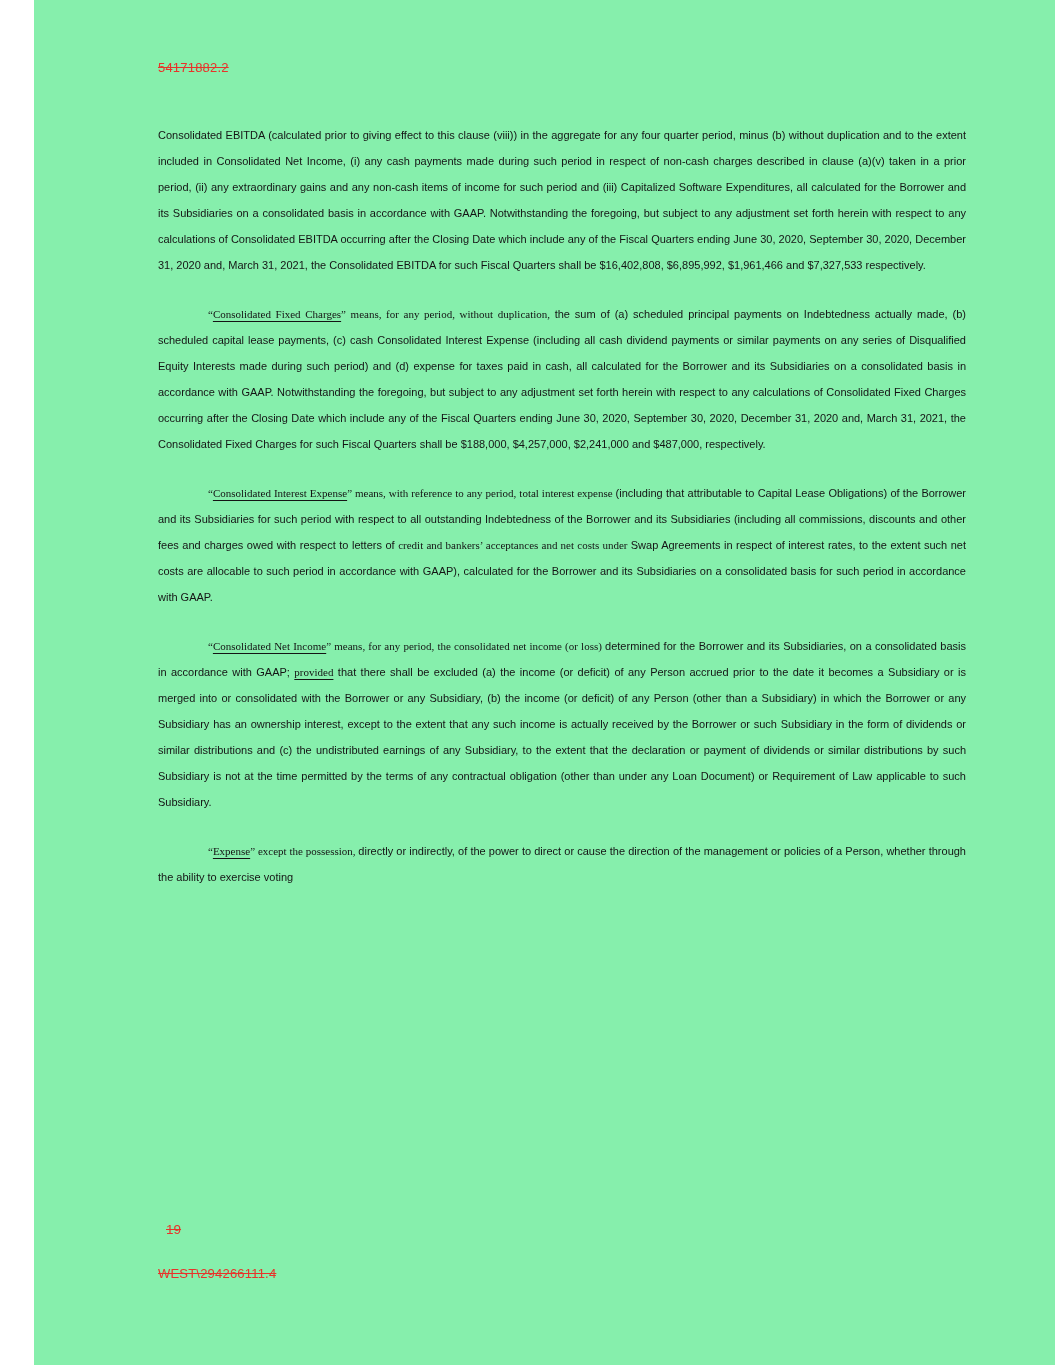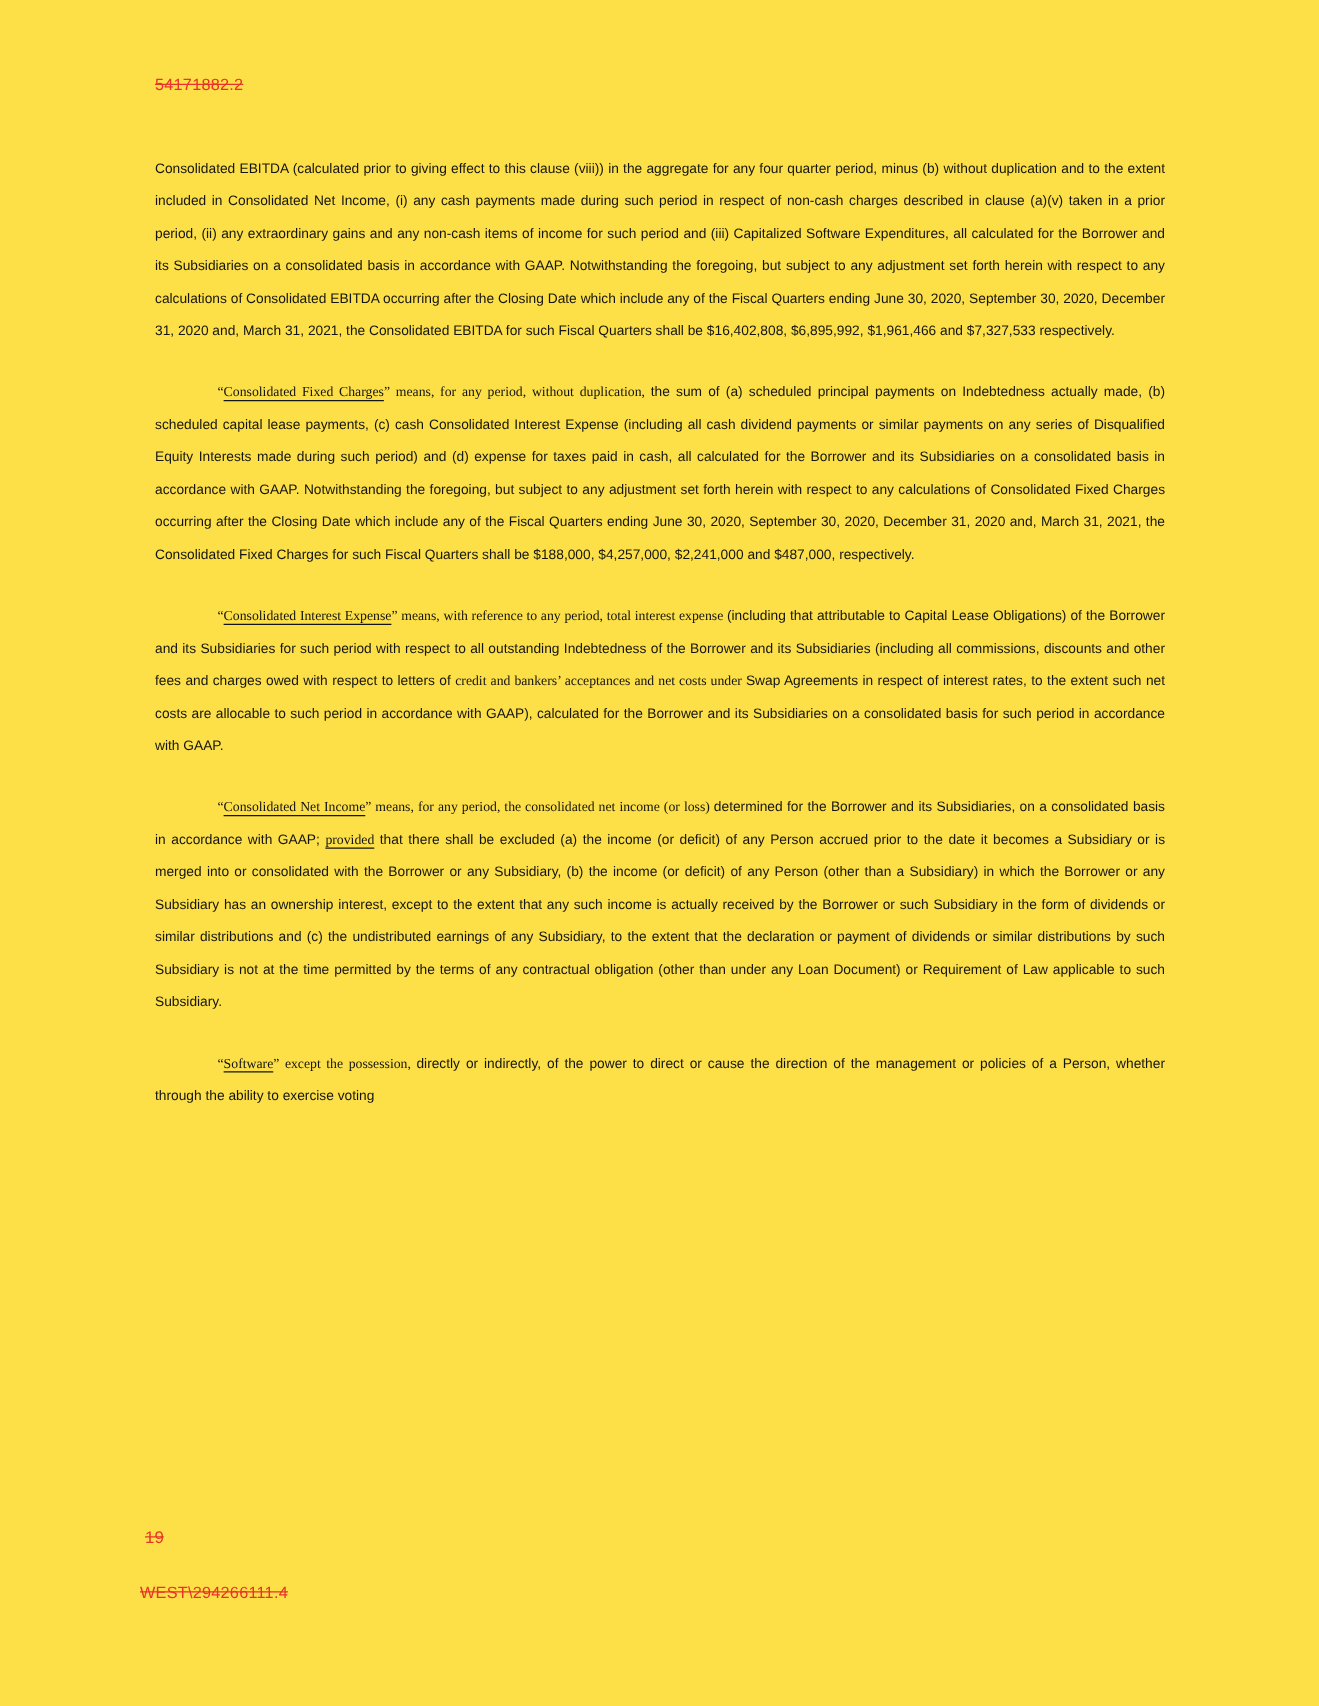--- a/index.html
+++ b/index.html
@@ -6,63 +6,64 @@
   body {
     width: 1055px; height: 1365px;
     background: #ffffff;
     font-family: "Liberation Sans", sans-serif;
     color: #141414;
     position: relative;
     overflow: hidden;
   }
   .page {
     position: absolute; inset: 0;
-    background: #fde047;
+    background: #86efac;
+    margin-left: 34px;
   }
   .doc-header {
     position: absolute; left: 124px; top: 60px;
     font-size: 13px; letter-spacing: 0.2px;
     color: var(--redline, #e8332a);
     text-decoration: line-through;
   }
   .doc-body {
     position: absolute; left: 124px; top: 122px; width: 808px;
     font-size: 11px; line-height: 26px;
     text-align: justify;
   }
   .para { margin: 0 0 23px 0; }
   .para.indent { text-indent: 50px; }
   .run-sans   { font-family: "Liberation Sans", sans-serif; }
   .run-serif  { font-family: "Liberation Serif", serif; }
   .run-sans-u { font-family: Liberation Serif, serif; text-decoration: underline; text-underline-offset: 3px; }
   .page-number {
-    position: absolute; left: 116px; top: 1222px;
+    position: absolute; left: 132px; top: 1222px;
     font-size: 13.5px;
     color: var(--redline, #e8332a);
     text-decoration: line-through;
   }
   .doc-footer-id {
-    position: absolute; left: 112px; top: 1266px;
+    position: absolute; left: 124px; top: 1266px;
     font-size: 13px; letter-spacing: 0.2px;
     color: var(--redline, #e8332a);
     text-decoration: line-through;
   }
 </style>
 </head>
 <body style="background: rgb(255, 255, 255); color: rgb(20, 20, 20);">
 
 <div class="page">
 
   <div class="doc-header">54171882.2</div>
 
   <div class="doc-body">
     <p class="para"><span class="run-sans">Consolidated EBITDA (calculated prior to giving effect to this clause (viii)) in the aggregate for any four quarter period, minus (b) without duplication and to the extent included in Consolidated Net Income, (i) any cash payments made during such period in respect of non-cash charges described in clause (a)(v) taken in a prior period, (ii) any extraordinary gains and any non-cash items of income for such period and (iii) Capitalized Software Expenditures, all calculated for the Borrower and its Subsidiaries on a consolidated basis in accordance with GAAP. Notwithstanding the foregoing, but subject to any adjustment set forth herein with respect to any calculations of Consolidated EBITDA occurring after the Closing Date which include any of the Fiscal Quarters ending June 30, 2020, September 30, 2020, December 31, 2020 and, March 31, 2021, the Consolidated EBITDA for such Fiscal Quarters shall be $16,402,808, $6,895,992, $1,961,466 and $7,327,533 respectively.</span></p>
     <p class="para indent"><span class="run-serif">“</span><span class="run-sans-u">Consolidated Fixed Charges</span><span class="run-serif">” means, for any period, without duplication, </span><span class="run-sans">the sum of (a) scheduled principal payments on Indebtedness actually made, (b) scheduled capital lease payments, (c) cash Consolidated Interest Expense (including all cash dividend payments or similar payments on any series of Disqualified Equity Interests made during such period) and (d) expense for taxes paid in cash, all calculated for the Borrower and its Subsidiaries on a consolidated basis in accordance with GAAP.  Notwithstanding the foregoing, but subject to any adjustment set forth herein with respect to any calculations of Consolidated Fixed Charges occurring after the Closing Date which include any of the Fiscal Quarters ending June 30, 2020, September 30, 2020, December 31, 2020 and, March 31, 2021, the Consolidated Fixed Charges for such Fiscal Quarters shall be $188,000, $4,257,000, $2,241,000 and $487,000, respectively.</span></p>
     <p class="para indent"><span class="run-serif">“</span><span class="run-sans-u">Consolidated Interest Expense</span><span class="run-serif">” means, with reference to any period, total interest expense </span><span class="run-sans">(including that attributable to Capital Lease Obligations) of the Borrower and its Subsidiaries for such period with respect to all outstanding Indebtedness of the Borrower and its Subsidiaries (including all commissions, discounts and other fees and charges owed with respect to letters of </span><span class="run-serif">credit and bankers’ acceptances and net costs under </span><span class="run-sans">Swap Agreements in respect of interest rates, to the extent such net costs are allocable to such period in accordance with GAAP), calculated for the Borrower and its Subsidiaries on a consolidated basis for such period in accordance with GAAP.</span></p>
     <p class="para indent"><span class="run-serif">“</span><span class="run-sans-u">Consolidated Net Income</span><span class="run-serif">” means, for any period, the consolidated net income (or loss) </span><span class="run-sans">determined for the Borrower and its Subsidiaries, on a consolidated basis in accordance with GAAP; </span><span class="run-sans-u">provided</span><span class="run-sans"> that there shall be excluded (a) the income (or deficit) of any Person accrued prior to the date it becomes a Subsidiary or is merged into or consolidated with the Borrower or any Subsidiary, (b) the income (or deficit) of any Person (other than a Subsidiary) in which the Borrower or any Subsidiary has an ownership interest, except to the extent that any such income is actually received by the Borrower or such Subsidiary in the form of dividends or similar distributions and (c) the undistributed earnings of any Subsidiary, to the extent that the declaration or payment of dividends or similar distributions by such Subsidiary is not at the time permitted by the terms of any contractual obligation (other than under any Loan Document) or Requirement of Law applicable to such Subsidiary.</span></p>
-    <p class="para indent"><span class="run-serif">“</span><span class="run-sans-u">Software</span><span class="run-serif">” except the possession, </span><span class="run-sans">directly or indirectly, of the power to direct or cause the direction of the management or policies of a Person, whether through the ability to exercise voting</span></p>
+    <p class="para indent"><span class="run-serif">“</span><span class="run-sans-u">Expense</span><span class="run-serif">” except the possession, </span><span class="run-sans">directly or indirectly, of the power to direct or cause the direction of the management or policies of a Person, whether through the ability to exercise voting</span></p>
   </div>
 
   <div class="page-number">19</div>
 
   <div class="doc-footer-id">WEST\294266111.4</div>
 
 </div>
 
 </body></html>

